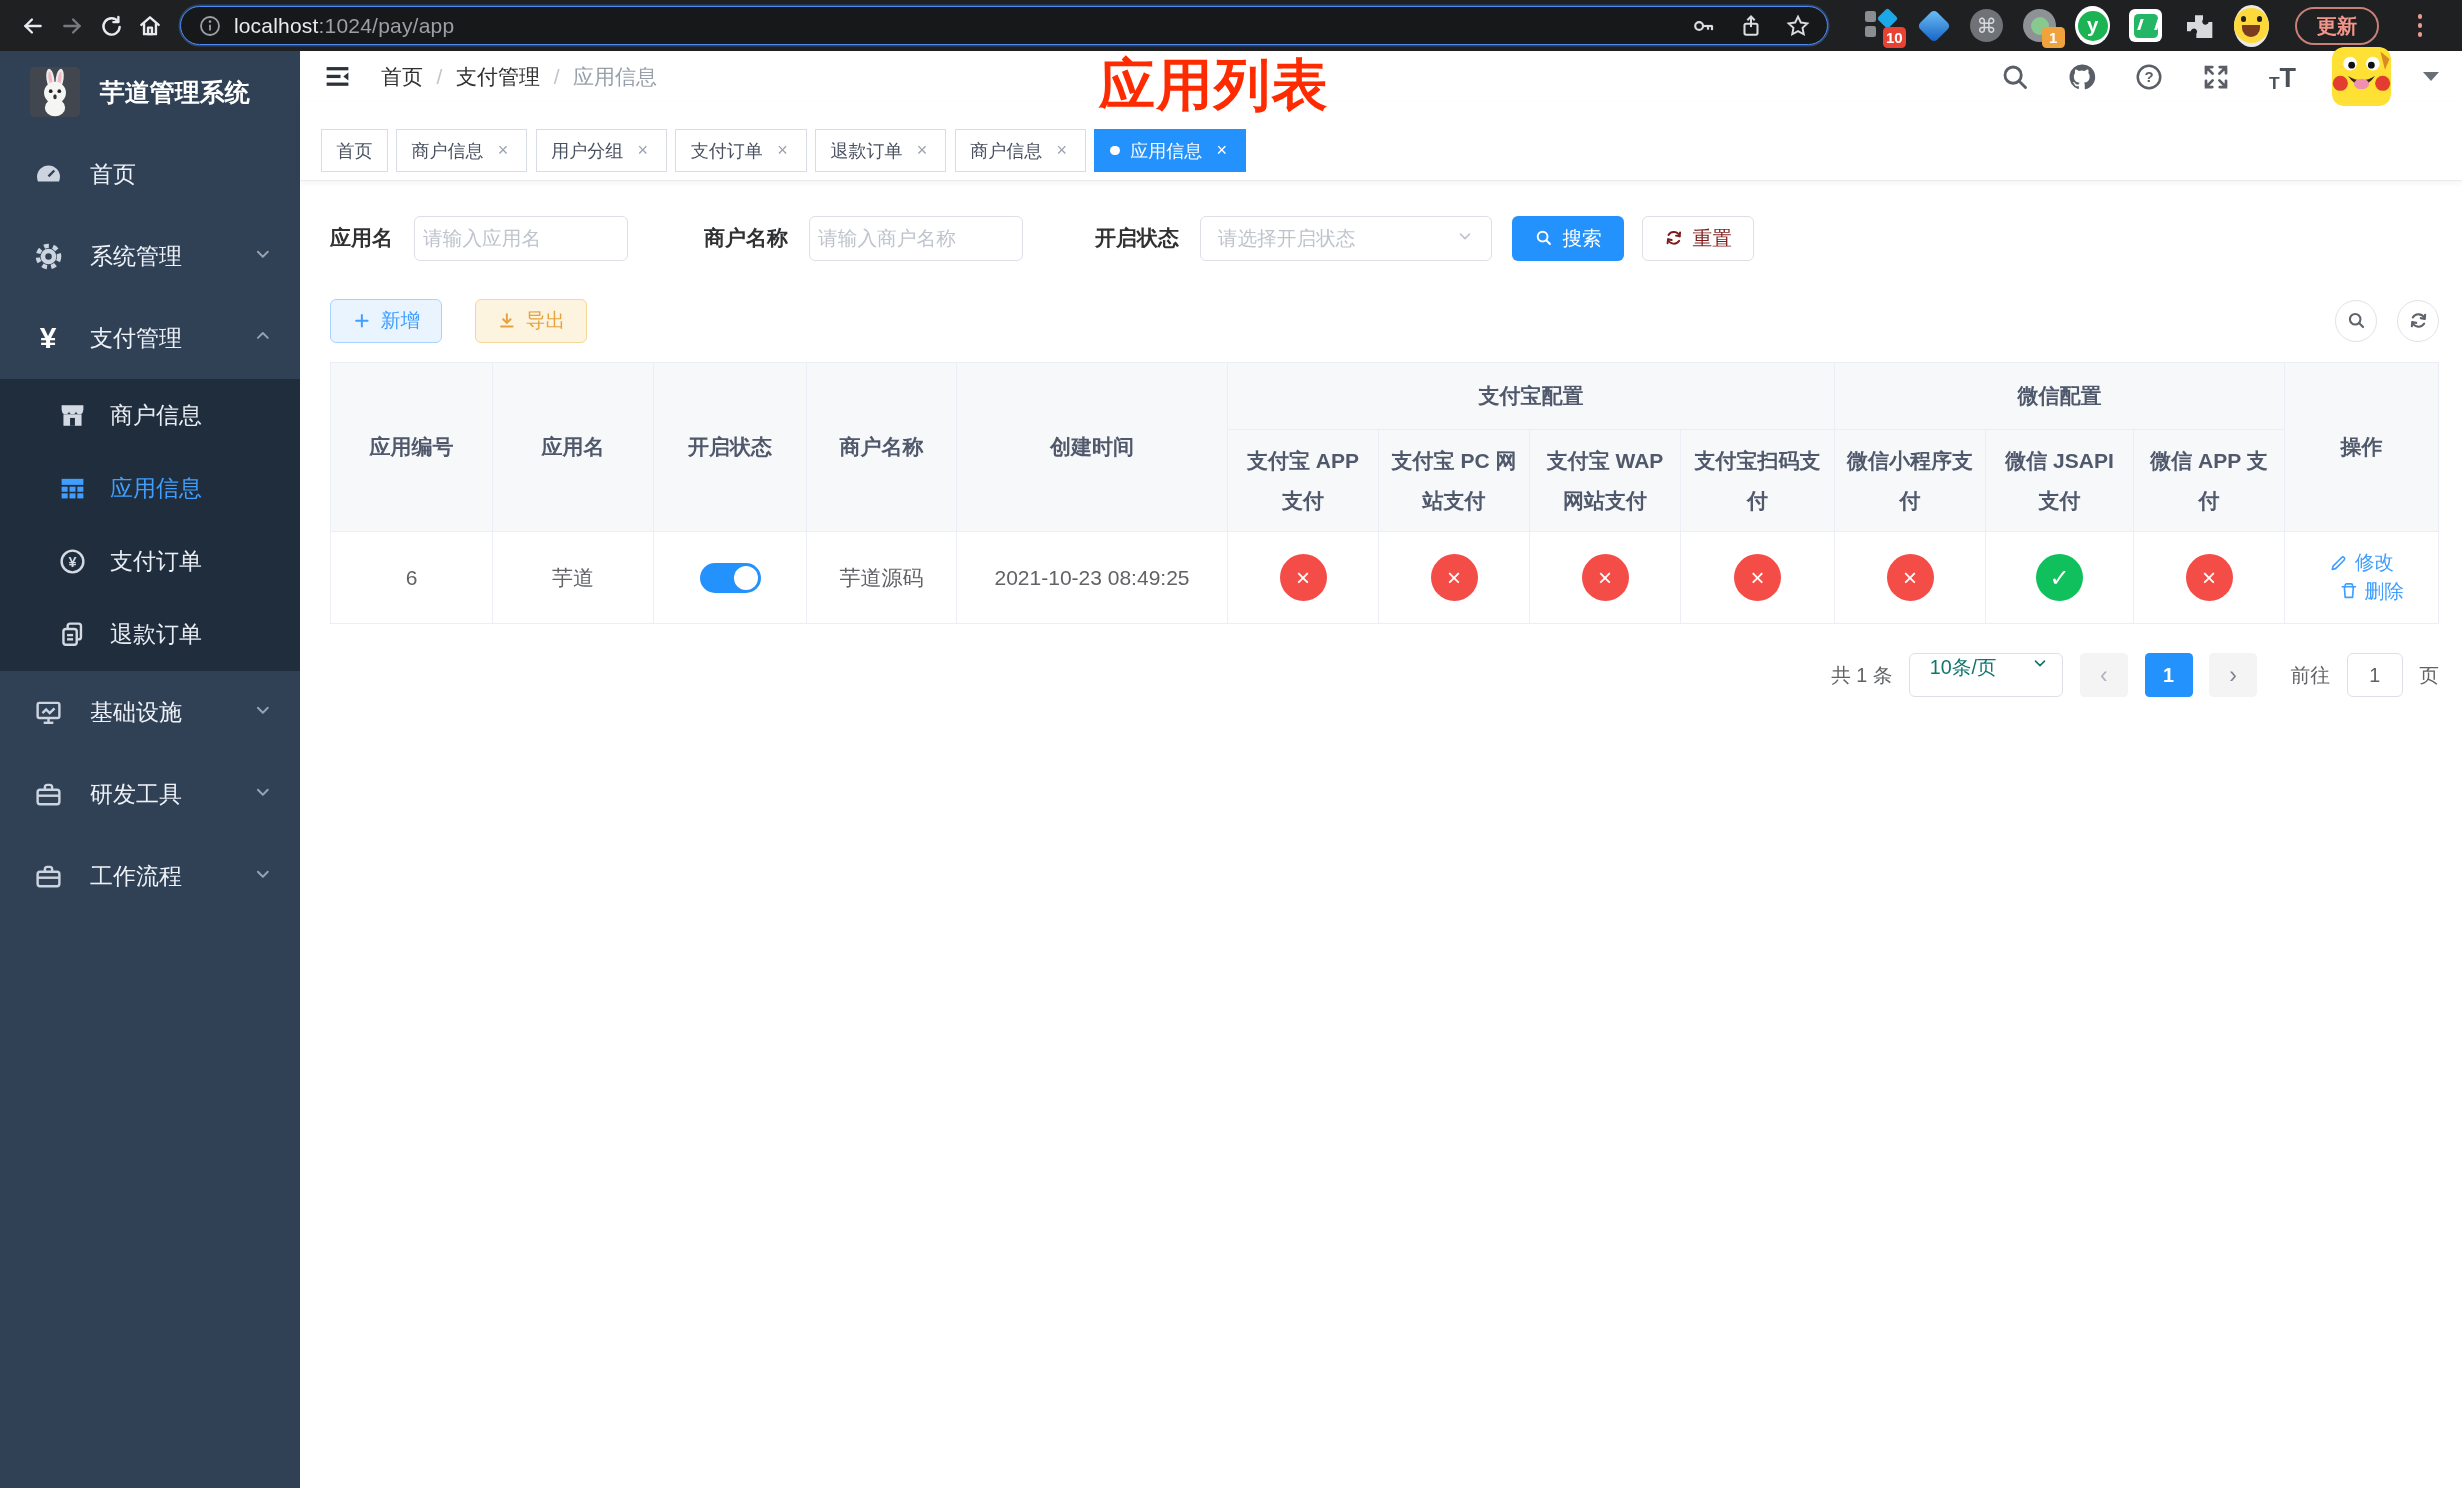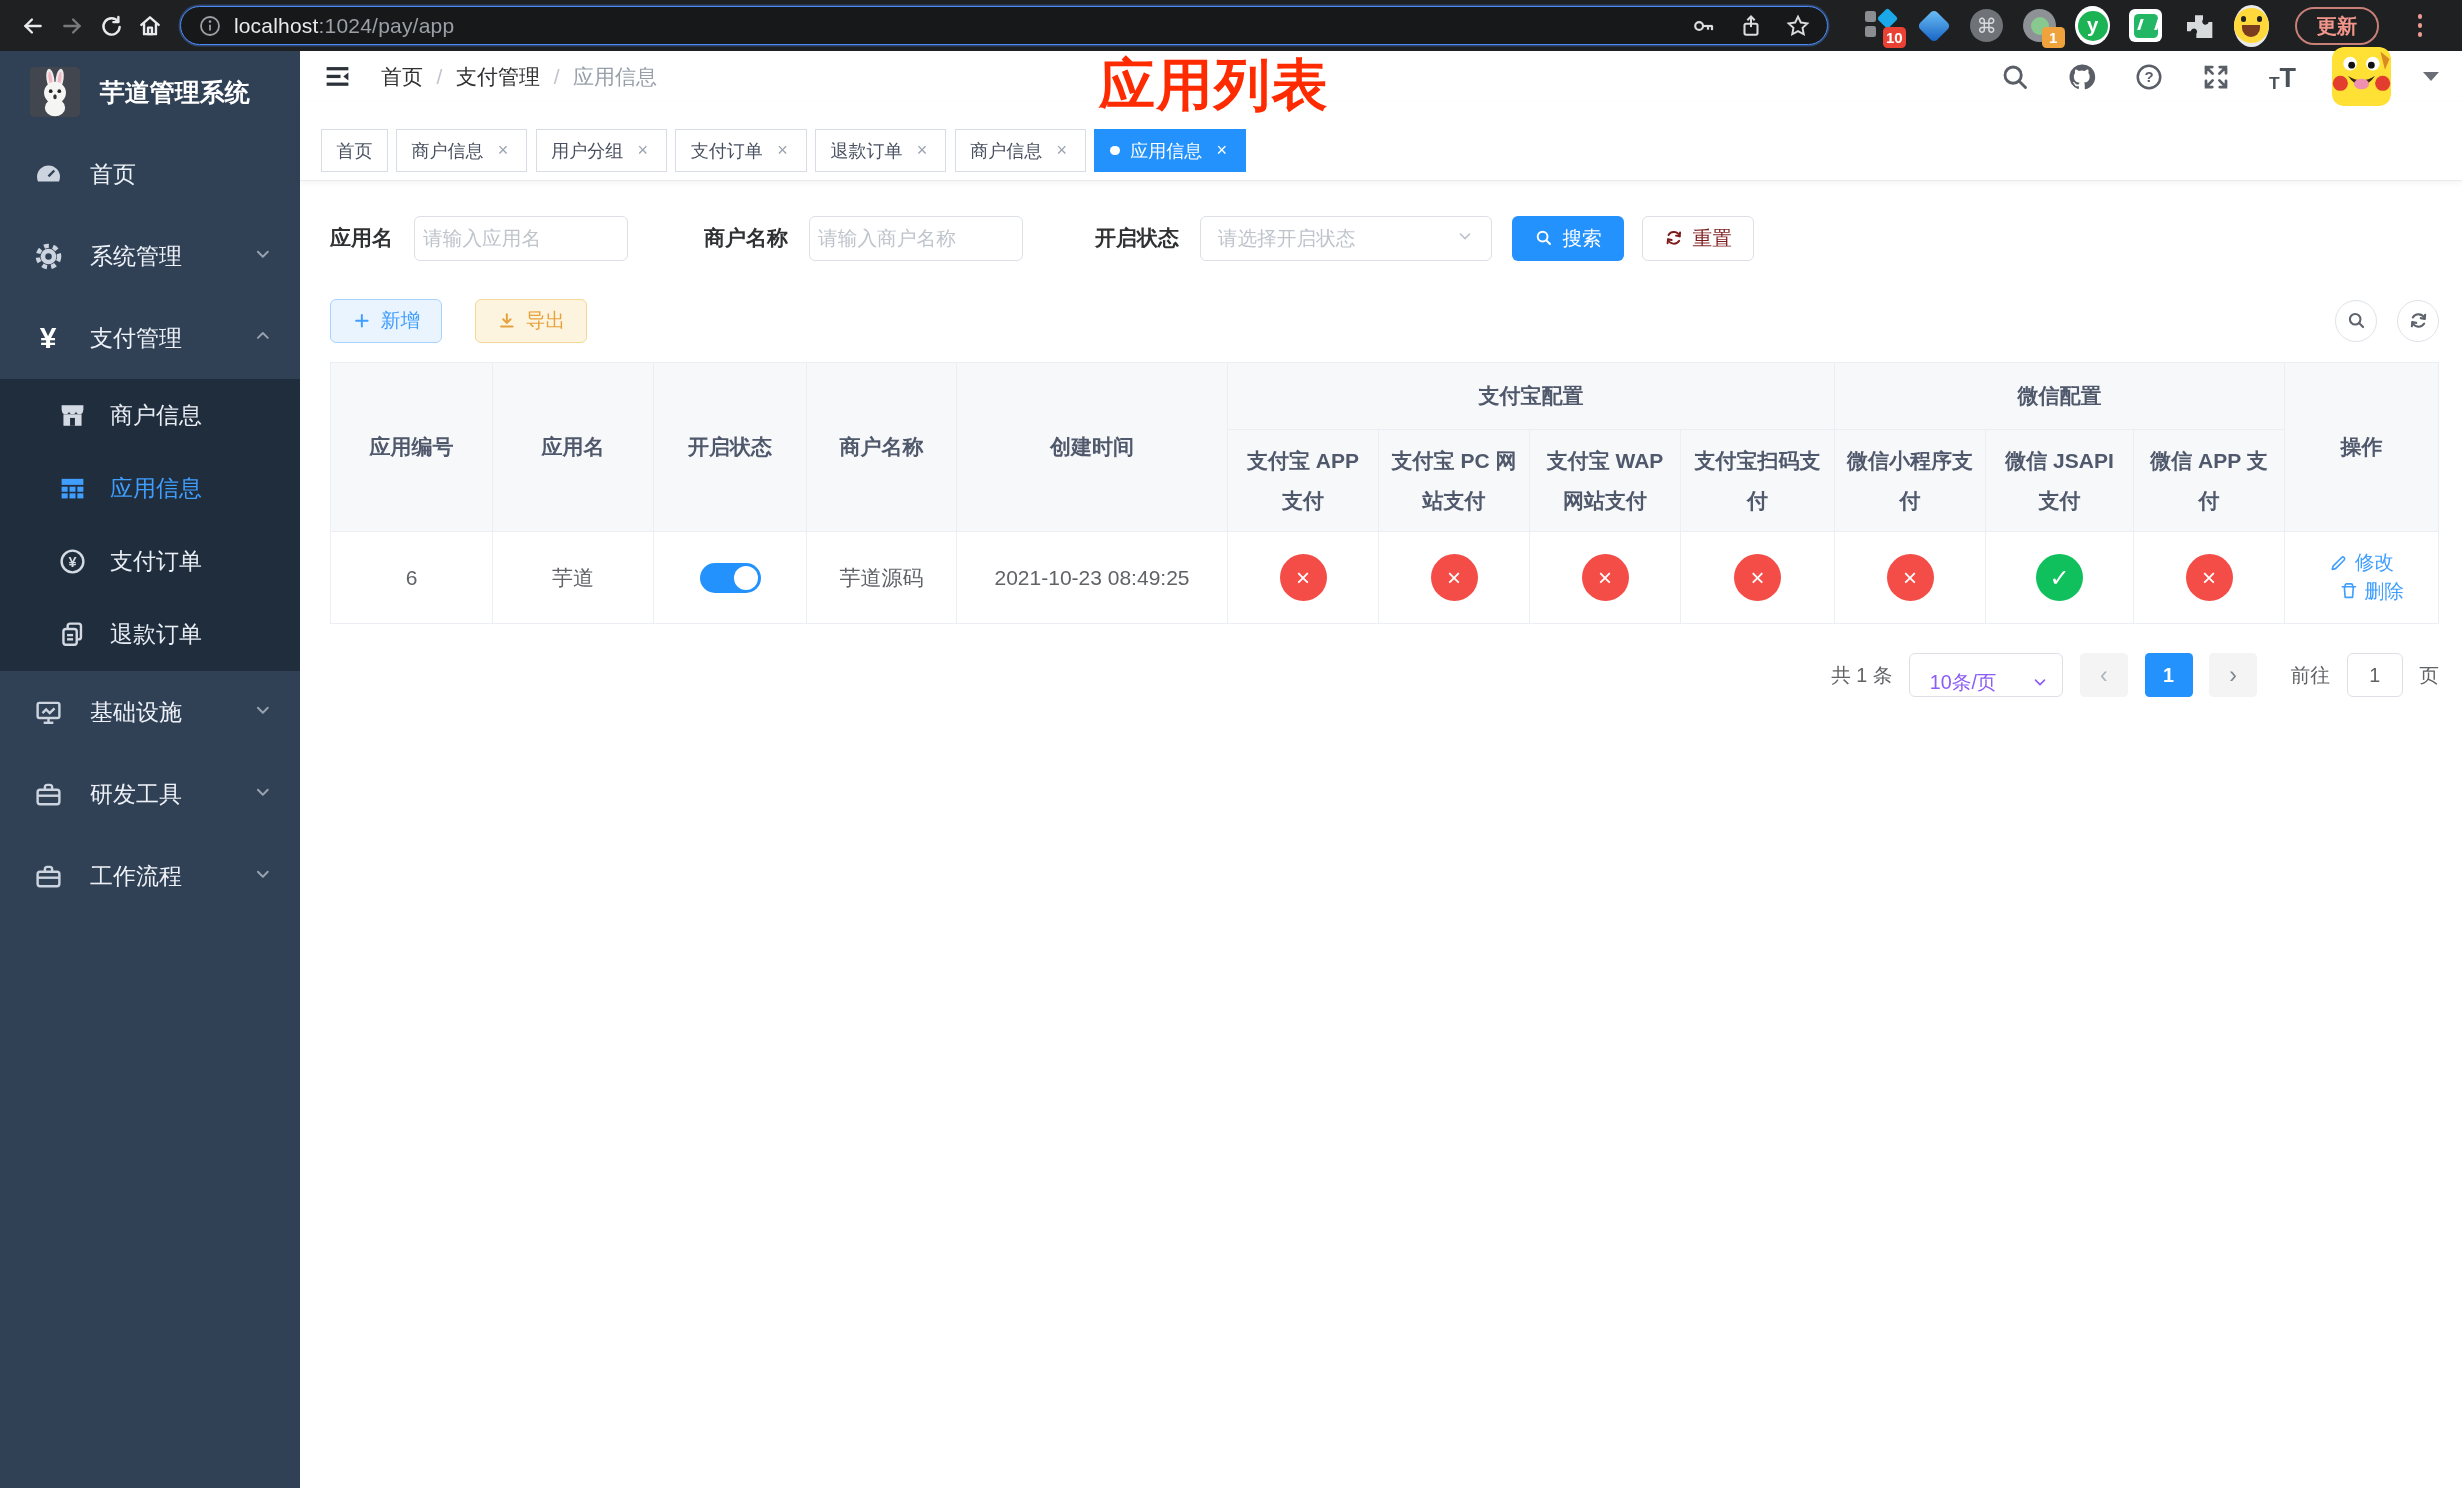--- a/index.html
+++ b/index.html
@@ -127,21 +127,21 @@
   .toggle.on::after { left:auto; right:3px; }
   .status { display:inline-flex; width:47px; height:47px; border-radius:50%; align-items:center; justify-content:center; color:#fff; font-size:24px; line-height:1; vertical-align:middle; }
   .status.no { background:var(--danger); }
   .status.ok { background:var(--success); }
   .op-link { color:var(--accent); font-size:19.7px; display:inline-flex; align-items:center; gap:6px; cursor:pointer; white-space:nowrap; }
   .op-link + .op-link { margin-left:19.7px; }
   .op-link svg { width:19.7px; height:19.7px; stroke:currentColor; stroke-width:2; fill:none; stroke-linecap:round; stroke-linejoin:round; }
 
   
   .pager { margin-top:29px; display:flex; align-items:center; justify-content:flex-end; font-size:19.7px; color:#606266; gap:16.7px; }
-  .pg-sel { width:154px; height:44px; border:1.5px solid #dcdfe6; border-radius:6px; display:flex; align-items:flex-end; padding:0 13.6px 0 19.7px; color:#8b5cf6; cursor:pointer; }
+  .pg-sel { width:154px; height:44px; border:1.5px solid #dcdfe6; border-radius:6px; display:flex; align-items:flex-start; padding:0 13.6px 0 19.7px; color:#0f766e; cursor:pointer; }
   .pg-sel .sel-arrow { margin-left:auto; }
   .pg-btn { width:48px; height:44px; border-radius:4.5px; background:#f4f4f5; display:flex; align-items:center; justify-content:center; font-size:23px; color:#aeb4bc; cursor:pointer; }
   .pg-btn.prev::before { content:"‹"; }
   .pg-btn.next::before { content:"›"; color:#7e858e; }
   .pg-cur { width:48px; height:44px; border-radius:4.5px; background:#2492fc; color:#fff; font-weight:bold; display:flex; align-items:center; justify-content:center; cursor:pointer; }
   .pg-goto-input { width:56px; height:44px; border:1.5px solid #dcdfe6; border-radius:6px; text-align:center; font-size:19.7px; color:#606266; outline:none; font-family:inherit; }
 </style>
 </head>
 <body>
 

